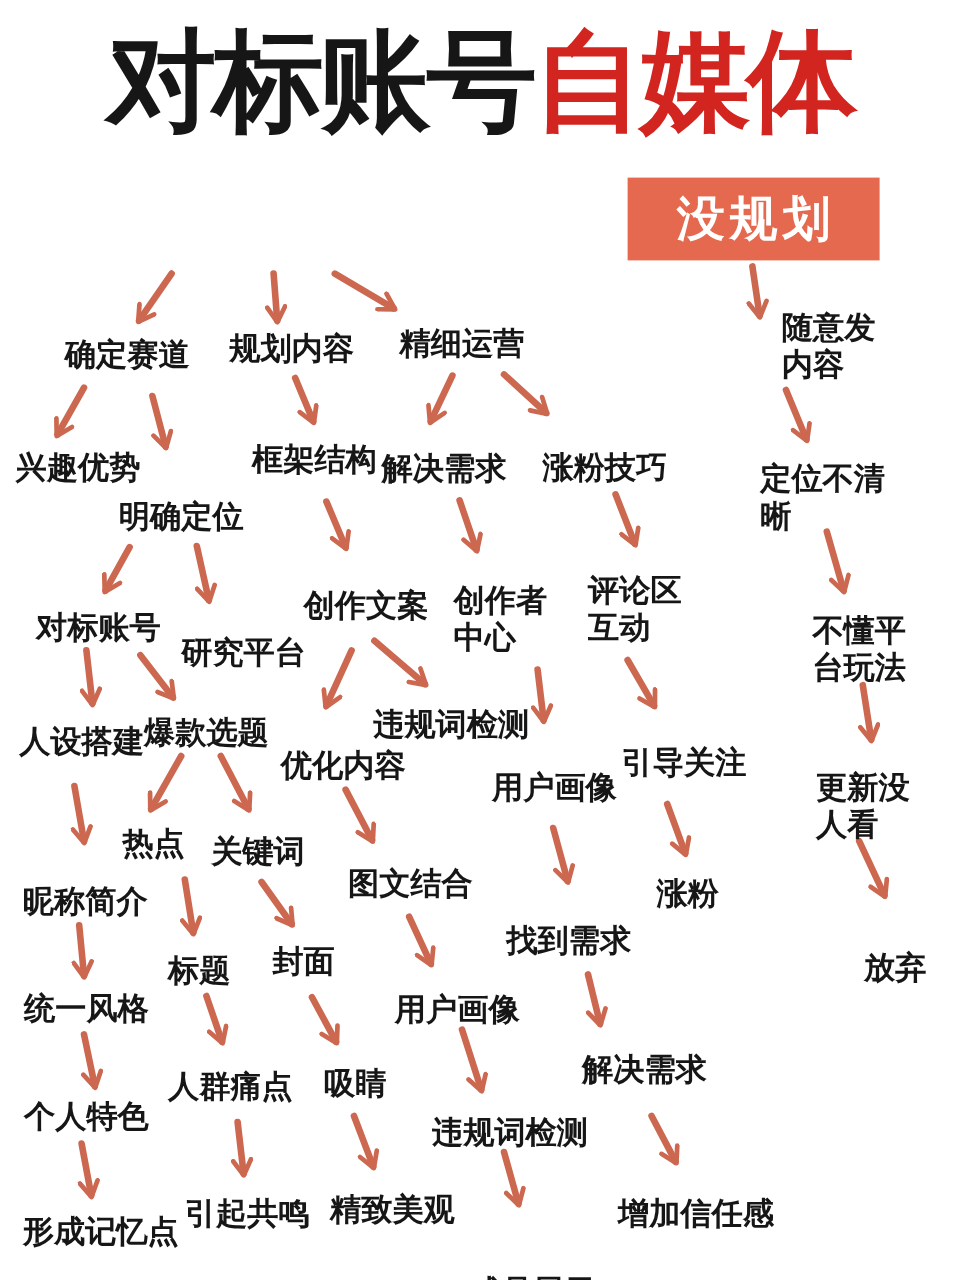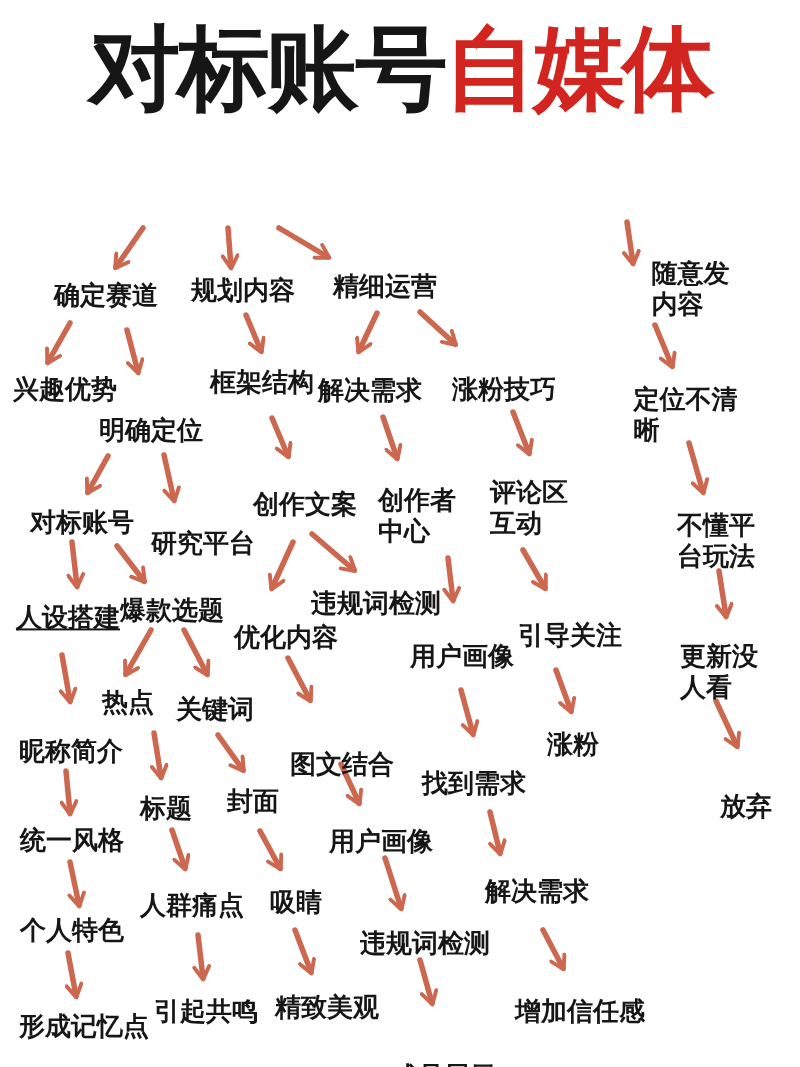--- a/index.html
+++ b/index.html
@@ -38,20 +38,23 @@
 </head>
 <body>
 
 <div class="canvas">
 
   <div class="title">
     <span>对标账号</span><span class="red">自媒体</span>
   </div>
 
 
+  <div class="branch-box" id="box-unplanned" style="left: 523px; top: 148px; width: 210px; height: 69px;">
+    <span>没规划</span>
+  </div>
 
   <svg class="arrows" id="arrow-svg" viewBox="0 0 800 1067" xmlns="http://www.w3.org/2000/svg">
     <defs>
       <marker id="ah" viewBox="0 0 10 10" refX="7.2" refY="5" markerWidth="3.4" markerHeight="3.4" orient="auto-start-reverse">
         <path d="M1.2,1 L8,5 L1.2,9" fill="none" stroke="#cd6850" stroke-width="2.1" stroke-linecap="round" stroke-linejoin="round"></path>
       </marker>
     </defs>
   <line x1="143" y1="228" x2="116" y2="267" marker-end="url(#ah)"></line>
       <line x1="228" y1="228" x2="231" y2="267" marker-end="url(#ah)"></line>
       <line x1="279" y1="228" x2="328" y2="257" marker-end="url(#ah)"></line>
@@ -107,30 +110,30 @@
       <div class="node" style="left: 370px; top: 391px;">解决需求</div>
       <div class="node" style="left: 504px; top: 390px;">涨粉技巧</div>
       <div class="node" style="left: 151px; top: 431px;">明确定位</div>
       <div class="node" style="left: 82px; top: 523px;">对标账号</div>
       <div class="node" style="left: 203px; top: 544px;">研究平台</div>
       <div class="node" style="left: 305px; top: 505px;">创作文案</div>
       <div class="node" style="left: 417px; top: 516px;">创作者
 中心</div>
       <div class="node" style="left: 529px; top: 508px;">评论区
 互动</div>
-      <div class="node" style="left: 68px; top: 618px; text-decoration: underline;">人设搭建</div>
+      <div class="node" style="left: 68px; top: 618px;">人设搭建</div>
       <div class="node" style="left: 172px; top: 611px;">爆款选题</div>
       <div class="node" style="left: 286px; top: 638px;">优化内容</div>
       <div class="node" style="left: 376px; top: 604px;">违规词检测</div>
       <div class="node" style="left: 462px; top: 657px;">用户画像</div>
       <div class="node" style="left: 570px; top: 636px;">引导关注</div>
       <div class="node" style="left: 128px; top: 703px;">热点</div>
       <div class="node" style="left: 215px; top: 710px;">关键词</div>
       <div class="node" style="left: 71px; top: 752px;">昵称简介</div>
-      <div class="node" style="left: 342px; top: 737px; margin-top: 28px;">图文结合</div>
+      <div class="node" style="left: 342px; top: 737px;">图文结合</div>
       <div class="node" style="left: 166px; top: 809px;">标题</div>
       <div class="node" style="left: 253px; top: 802px;">封面</div>
       <div class="node" style="left: 72px; top: 841px;">统一风格</div>
       <div class="node" style="left: 381px; top: 842px;">用户画像</div>
       <div class="node" style="left: 474px; top: 784px;">找到需求</div>
       <div class="node" style="left: 573px; top: 745px;">涨粉</div>
       <div class="node" style="left: 72px; top: 931px;">个人特色</div>
       <div class="node" style="left: 192px; top: 906px;">人群痛点</div>
       <div class="node" style="left: 296px; top: 903px;">吸睛</div>
       <div class="node" style="left: 425px; top: 944px;">违规词检测</div>

